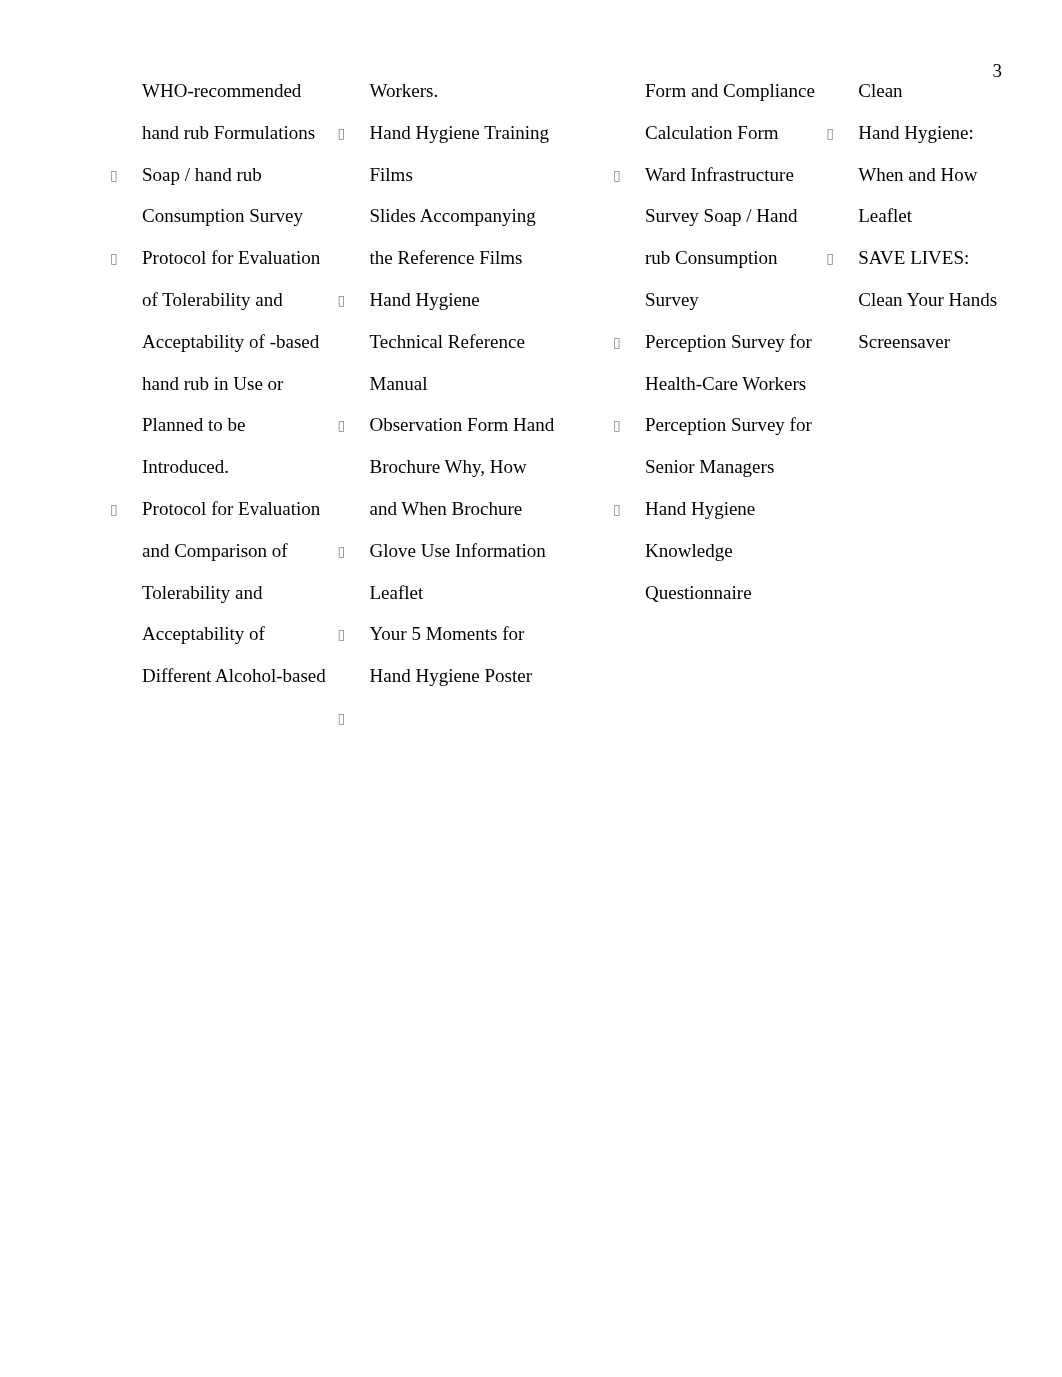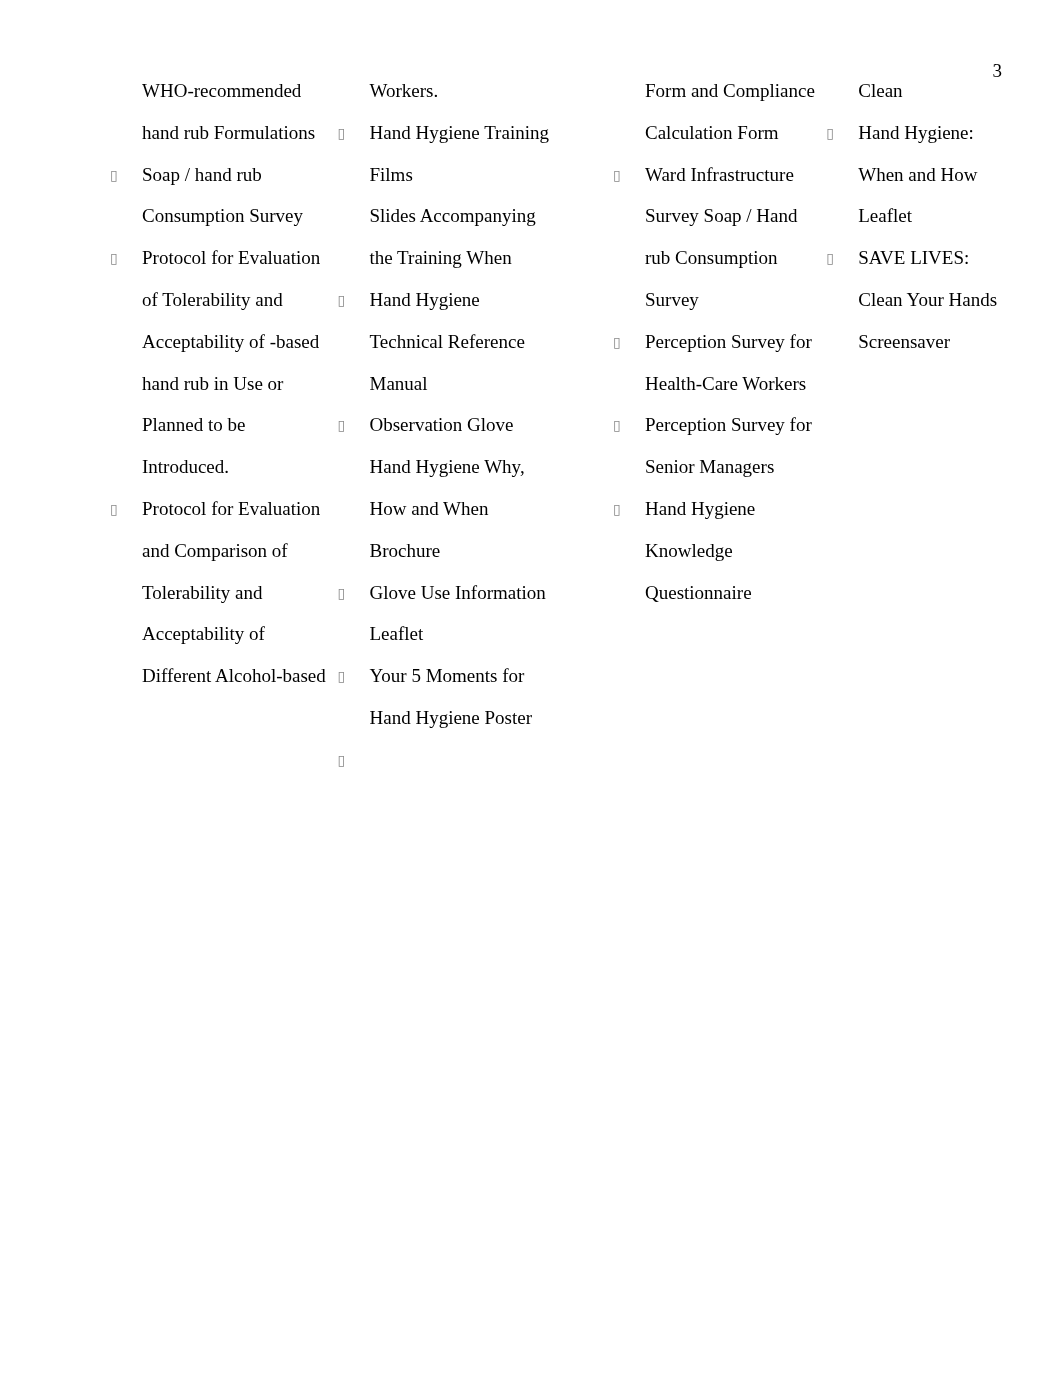--- a/index.html
+++ b/index.html
@@ -84,29 +84,29 @@
     <div class="item">
       <span class="bullet"></span>
       <span class="text">Workers.</span>
     </div>
     <div class="item">
       <span class="bullet">▯</span>
       <span class="text">Hand Hygiene Training Films</span>
     </div>
     <div class="item">
       <span class="bullet"></span>
-      <span class="text">Slides Accompanying the Training When</span>
+      <span class="text">Slides Accompanying the Reference Films</span>
     </div>
     <div class="item">
       <span class="bullet">▯</span>
       <span class="text">Hand Hygiene Technical Reference Manual</span>
     </div>
     <div class="item">
       <span class="bullet">▯</span>
-      <span class="text">Observation Glove Hand Hygiene Why, How and When Brochure</span>
+      <span class="text">Observation Form Hand Brochure Why, How and When Brochure</span>
     </div>
     <div class="item">
       <span class="bullet">▯</span>
       <span class="text">Glove Use Information Leaflet</span>
     </div>
     <div class="item">
       <span class="bullet">▯</span>
       <span class="text">Your 5 Moments for Hand Hygiene Poster</span>
     </div>
     <div class="item">

